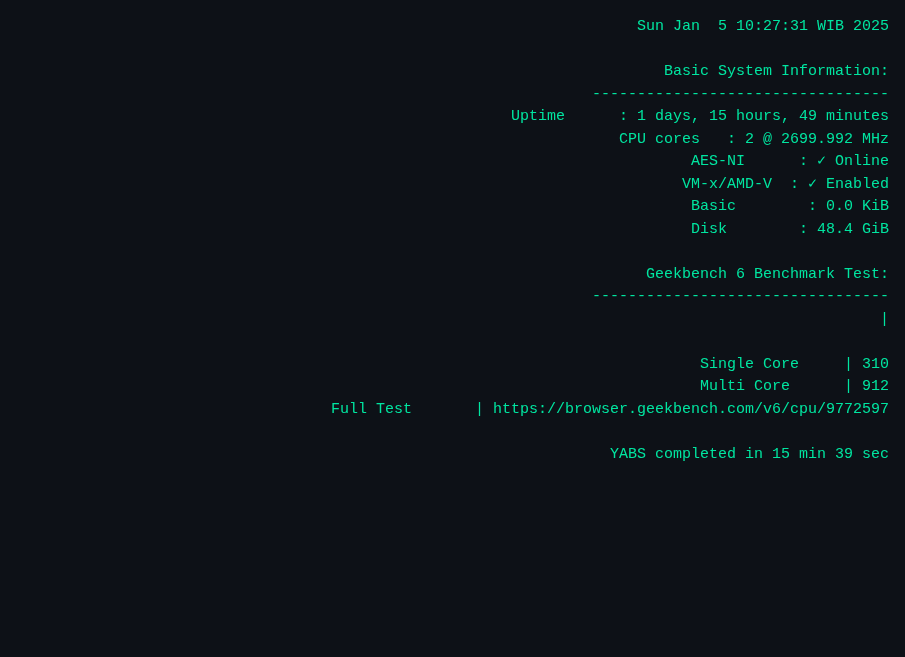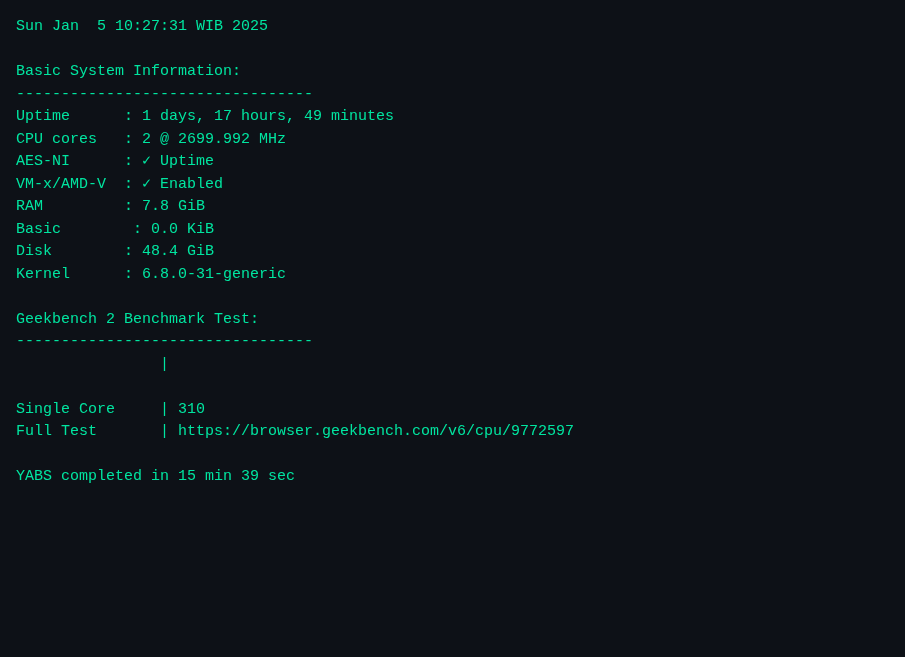--- a/index.html
+++ b/index.html
@@ -20,20 +20,21 @@
     }
 
     .terminal {
       width: 100%;
       min-height: 657px;
     }
 
     .line {
       white-space: pre;
       display: block;
+      text-align: right;
     }
 
     .empty-line {
       display: block;
       height: 1.5em;
     }
 
     .cursor {
       display: inline-block;
       background-color: #00e5a0;
@@ -49,30 +50,29 @@
     }
   </style>
 </head>
 <body>
 
 <div class="terminal">
   <span class="line">Sun Jan  5 10:27:31 WIB 2025</span>
   <span class="empty-line"></span>
   <span class="line">Basic System Information:</span>
   <span class="line">---------------------------------</span>
-  <span class="line">Uptime      : 1 days, 17 hours, 49 minutes</span>
+  <span class="line">Uptime      : 1 days, 15 hours, 49 minutes</span>
   <span class="line">CPU cores   : 2 @ 2699.992 MHz</span>
-  <span class="line">AES-NI      : ✓ Uptime</span>
+  <span class="line">AES-NI      : ✓ Online</span>
   <span class="line">VM-x/AMD-V  : ✓ Enabled</span>
-  <span class="line">RAM         : 7.8 GiB</span>
   <span class="line">Basic        : 0.0 KiB</span>
   <span class="line">Disk        : 48.4 GiB</span>
-  <span class="line">Kernel      : 6.8.0-31-generic</span>
   <span class="empty-line"></span>
-  <span class="line">Geekbench 2 Benchmark Test:</span>
+  <span class="line">Geekbench 6 Benchmark Test:</span>
   <span class="line">---------------------------------</span>
   <span class="line">                |</span>
   <span class="empty-line"></span>
   <span class="line">Single Core     | 310</span>
+  <span class="line">Multi Core      | 912</span>
   <span class="line">Full Test       | https://browser.geekbench.com/v6/cpu/9772597</span>
   <span class="empty-line"></span>
   <span class="line">YABS completed in 15 min 39 sec</span>
 </div>
 
 </body></html>

